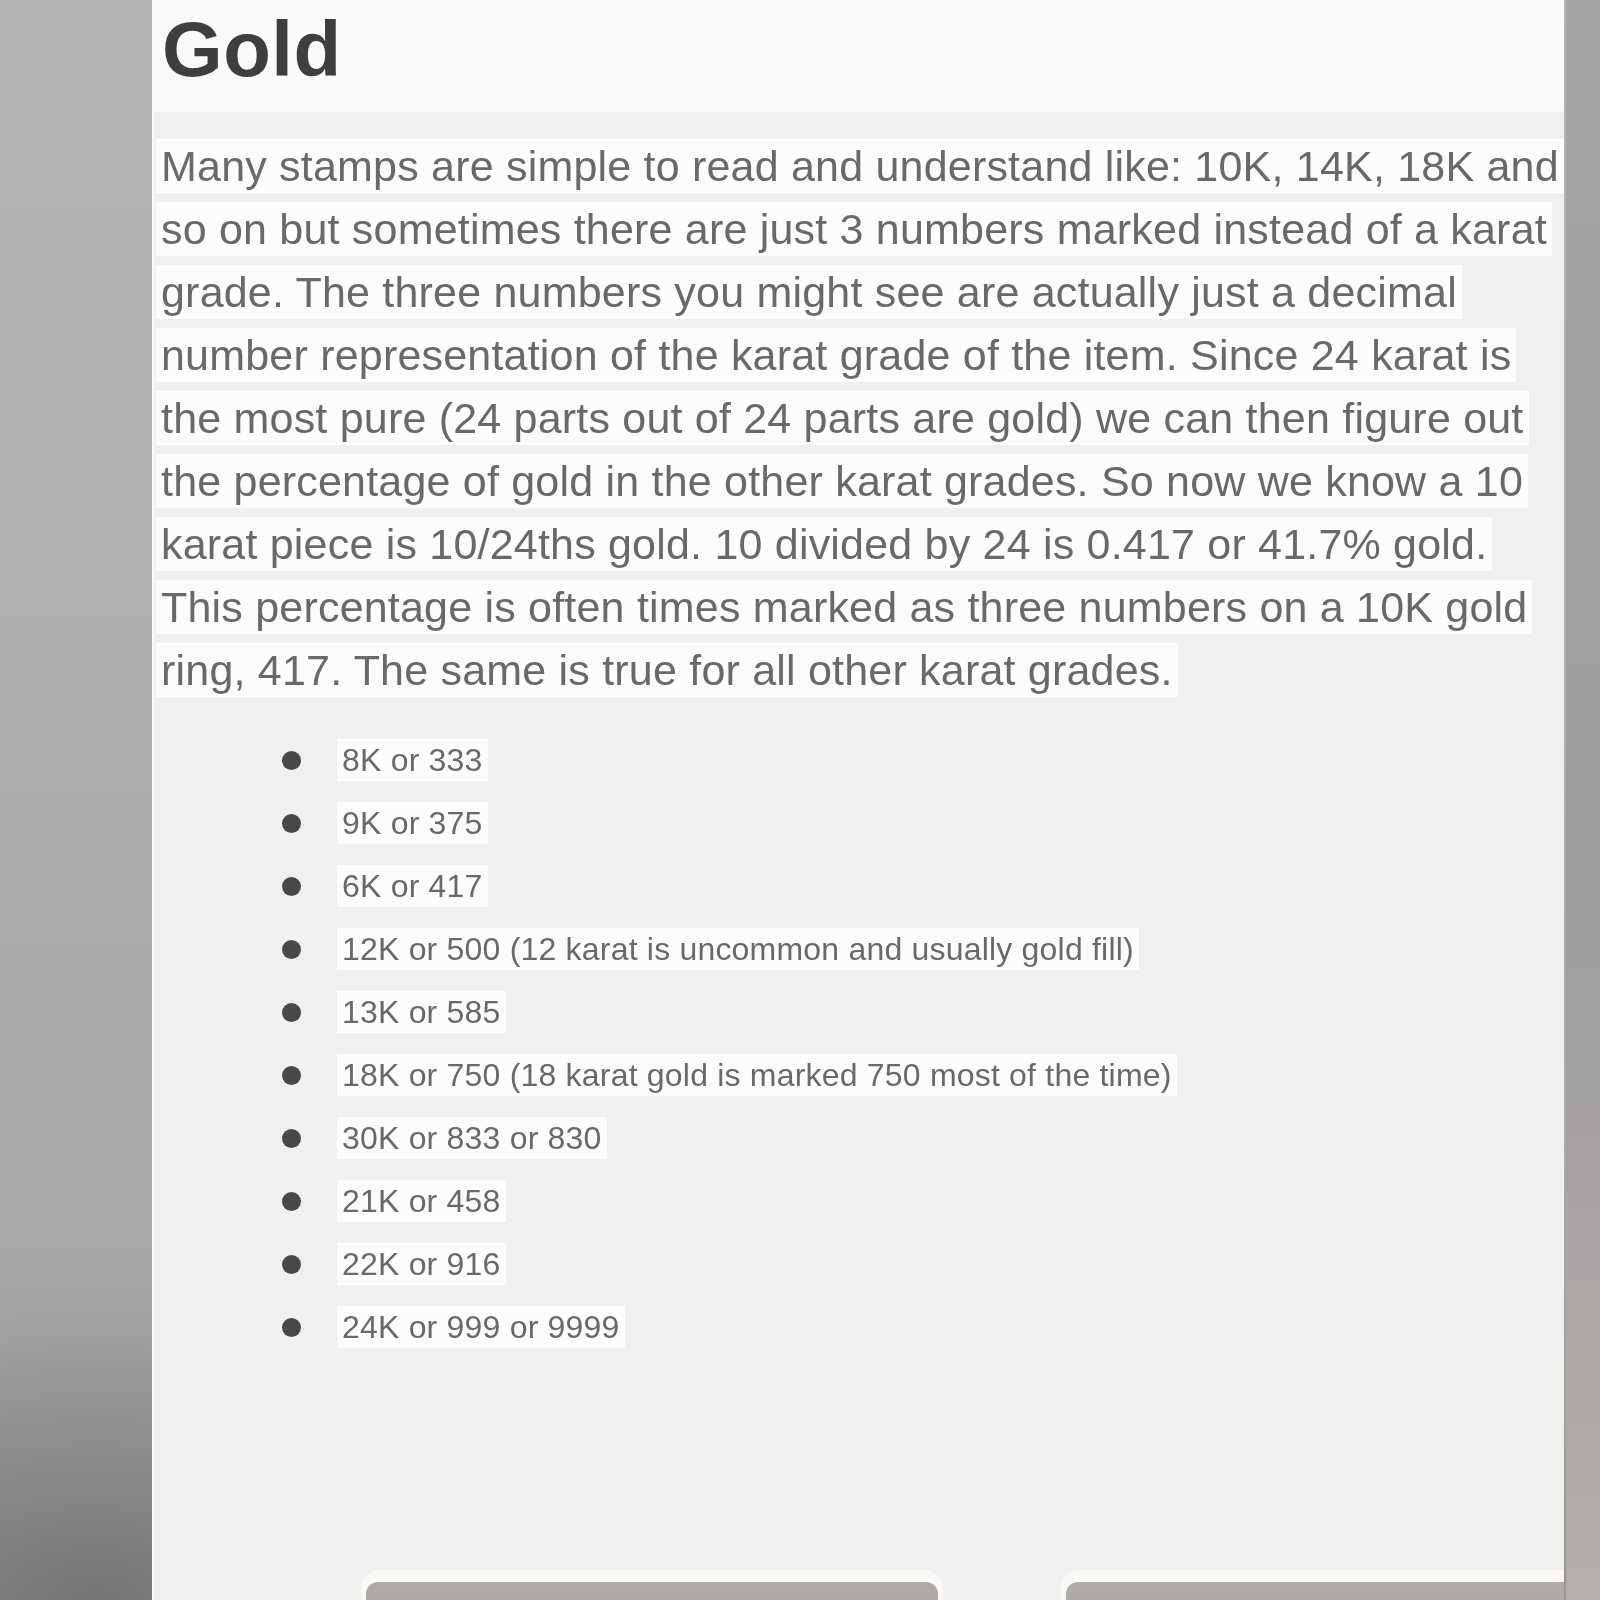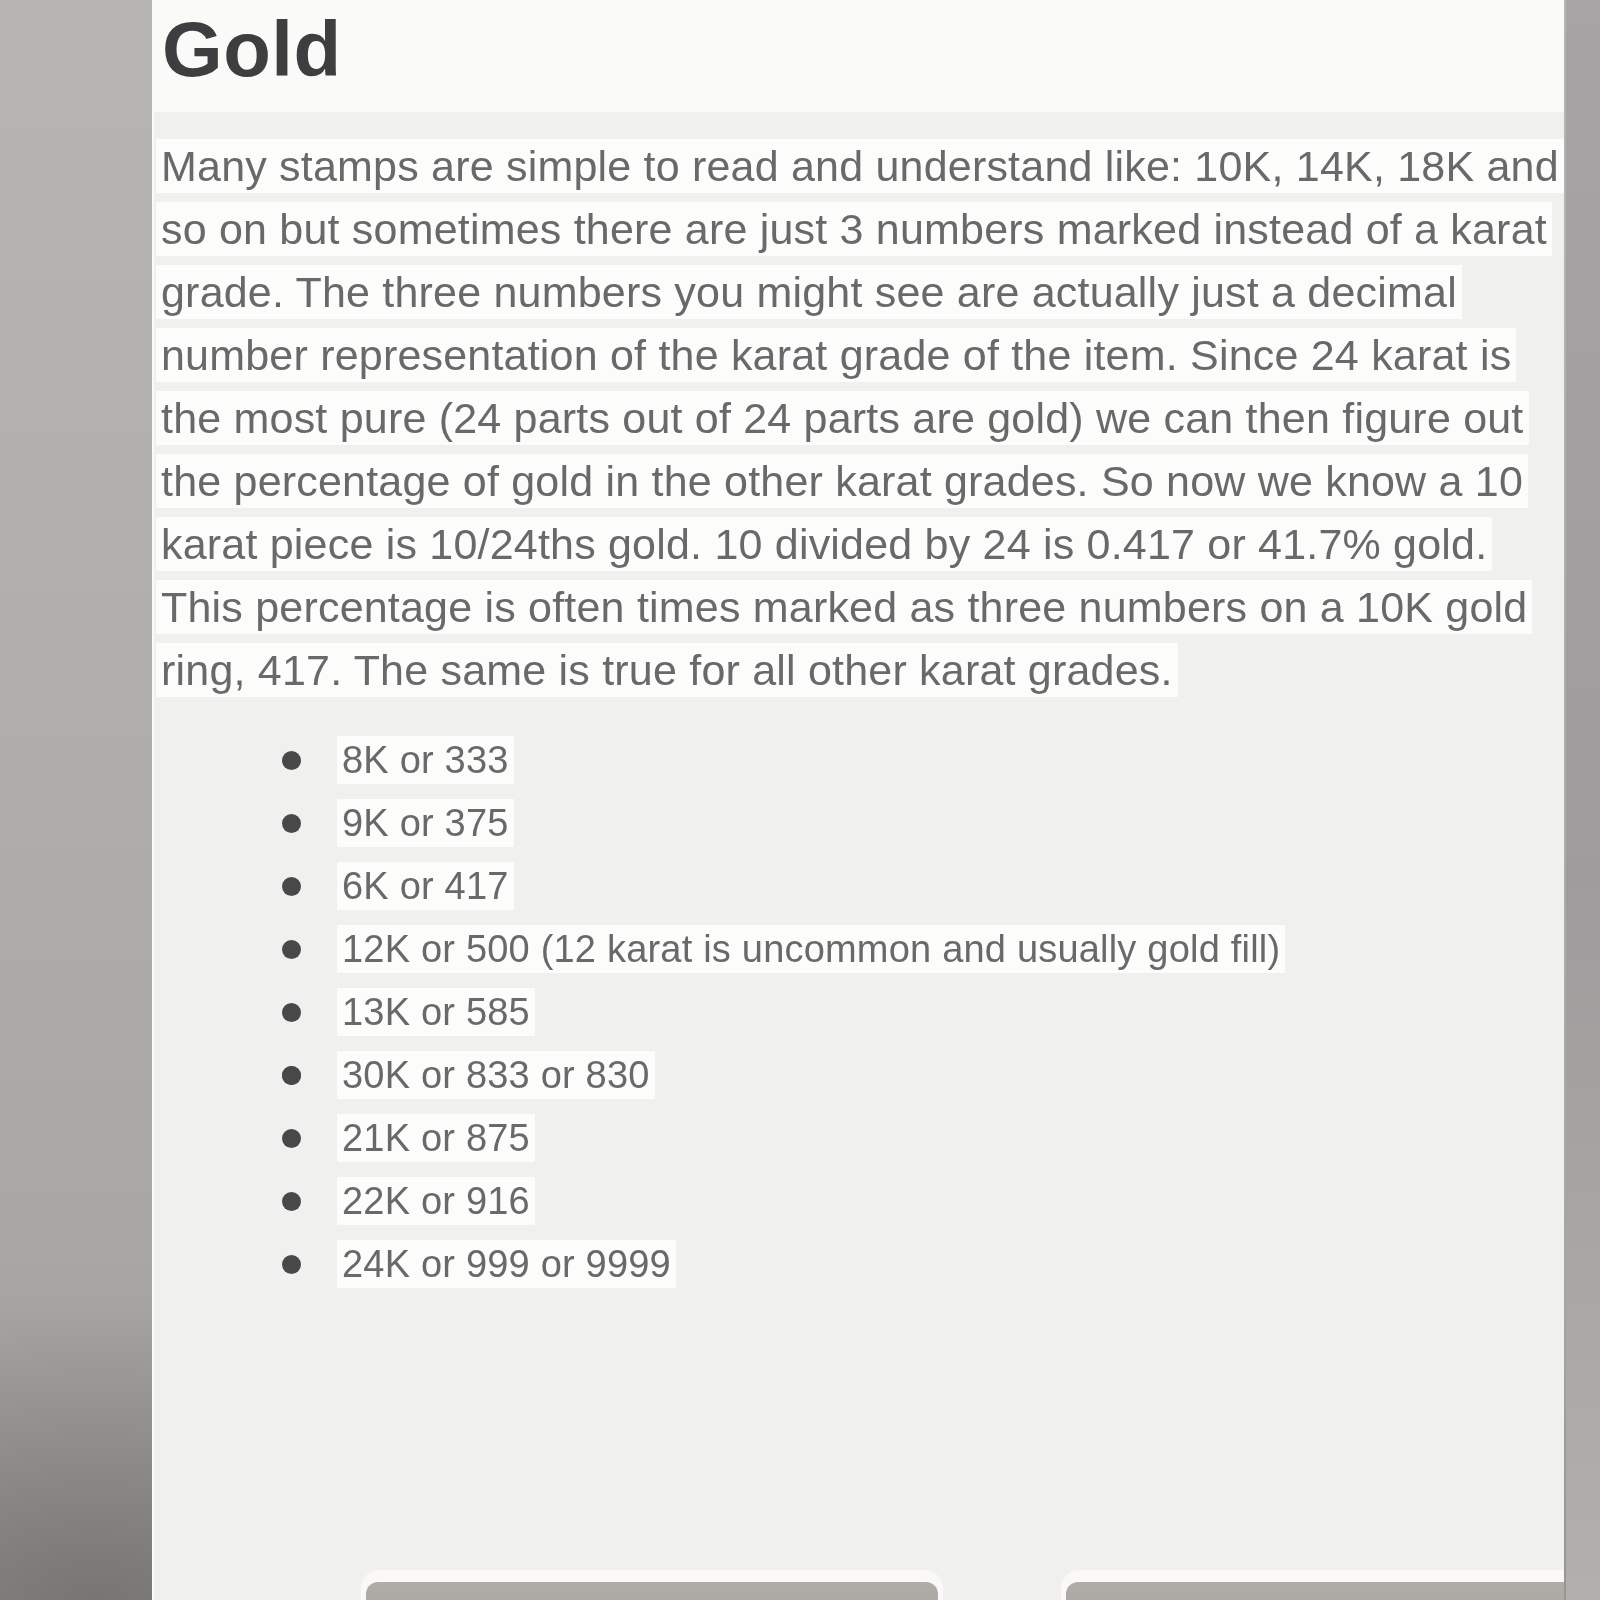--- a/index.html
+++ b/index.html
@@ -63,21 +63,21 @@
     background: #fcfcfb;
     padding: 3px 5px;
     box-decoration-break: clone;
     -webkit-box-decoration-break: clone;
   }
   .karat-list {
     position: relative;
     list-style: none;
     margin: 27px 2px 2px 0;
     padding: 0;
-    font-size: 38px;
+    font-size: 32px;
     line-height: 63px;
     color: #69696b;
     letter-spacing: 0.2px;
   }
   .karat-list li {
     position: relative;
     padding-left: 183px;
   }
   .karat-list li .dot {
     position: absolute;
@@ -119,23 +119,23 @@
   <h1 class="page-title">Gold</h1>
 
   <p class="intro"><span class="hl">Many stamps are simple to read and understand like: 10K, 14K, 18K and so on but sometimes there are just 3 numbers marked instead of a karat grade. The three numbers you might see are actually just a decimal number representation of the karat grade of the item. Since 24 karat is the most pure (24 parts out of 24 parts are gold) we can then figure out the percentage of gold in the other karat grades. So now we know a 10 karat piece is 10/24ths gold. 10 divided by 24 is 0.417 or 41.7% gold. This percentage is often times marked as three numbers on a 10K gold ring, 417. The same is true for all other karat grades.</span></p>
 
   <ul class="karat-list">
     <li><span class="dot"></span><span class="hl">8K or 333</span></li>
     <li><span class="dot"></span><span class="hl">9K or 375</span></li>
     <li><span class="dot"></span><span class="hl">6K or 417</span></li>
     <li><span class="dot"></span><span class="hl">12K or 500 (12 karat is uncommon and usually gold fill)</span></li>
     <li><span class="dot"></span><span class="hl">13K or 585</span></li>
-    <li><span class="dot"></span></li>
+    <li><span class="dot"></span><span class="hl">18K or 750 (18 karat gold is marked 750 most of the time)</span></li>
     <li><span class="dot"></span><span class="hl">30K or 833 or 830</span></li>
-    <li><span class="dot"></span><span class="hl">21K or 875</span></li>
+    <li><span class="dot"></span><span class="hl">21K or 458</span></li>
     <li><span class="dot"></span><span class="hl">22K or 916</span></li>
     <li><span class="dot"></span><span class="hl">24K or 999 or 9999</span></li>
   </ul>
 
   <button class="bottom-btn btn-left" aria-label="button">
     <div class="btn-fill"></div>
   </button>
   <button class="bottom-btn btn-right" aria-label="button">
     <div class="btn-fill"></div>
   </button>

